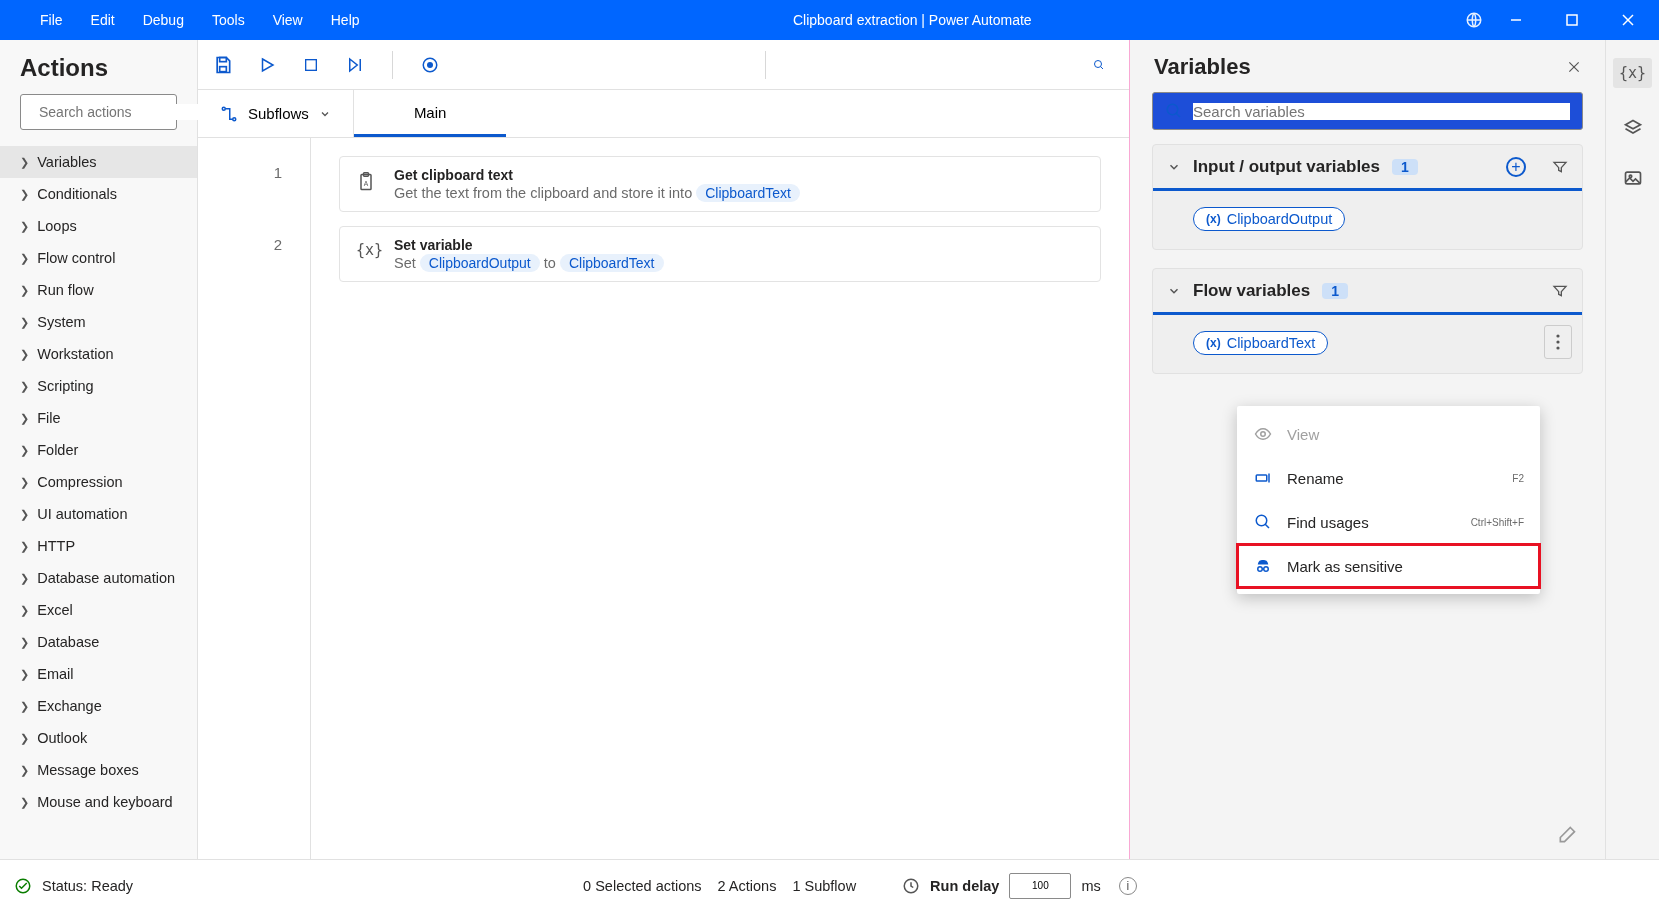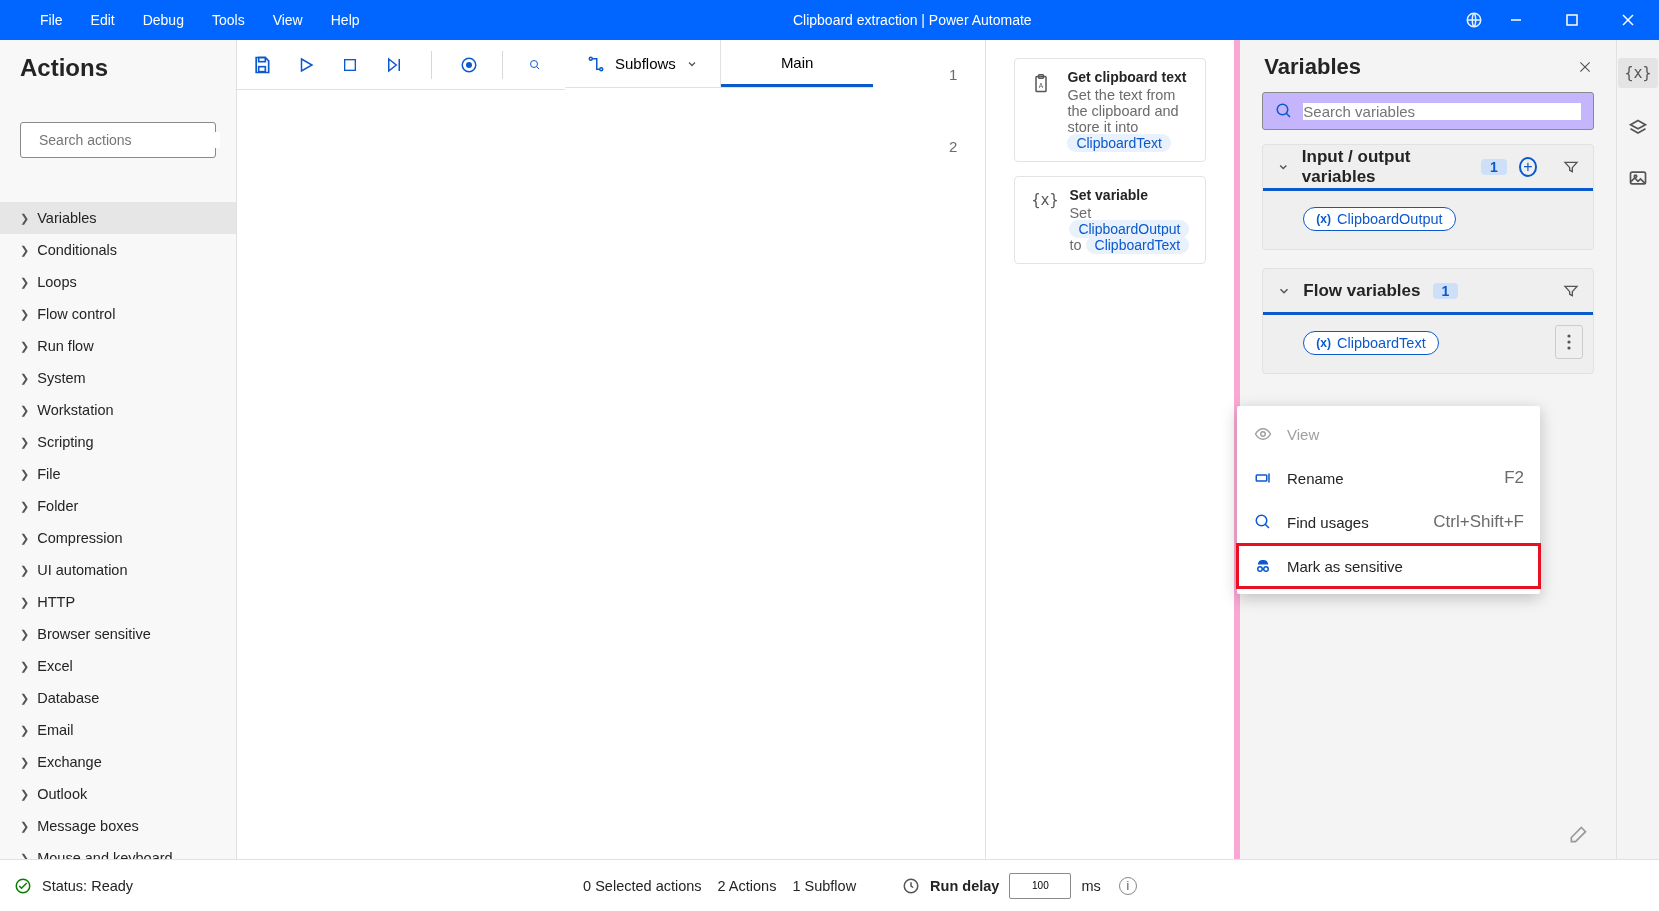--- a/index.html
+++ b/index.html
@@ -11,31 +11,31 @@
 .titlebar .menus span { cursor: pointer; }
 .titlebar .title { flex: 1; text-align: center; }
 .titlebar .right { display: flex; align-items: center; gap: 10px; padding-right: 8px; }
 .titlebar .right .env { display: flex; align-items: center; gap: 6px; opacity: 0.9; }
 .titlebar .right .winbtn { width: 46px; height: 40px; display: flex; align-items: center; justify-content: center; cursor: pointer; }
 
 
 .app-body { flex: 1; display: flex; min-height: 0; }
 
 
-.actions-panel { width: 237px; border-right: 1px solid #e1e1e1; background: #f8f8f8; display: flex; flex-direction: column; gap: 28px; }
+.actions-panel { width: 198px; border-right: 1px solid #e1e1e1; background: #f8f8f8; display: flex; flex-direction: column; }
 .actions-panel h2 { font-size: 24px; font-weight: 600; padding: 14px 20px 12px; color: #252424; }
 .actions-panel .search { margin: 0 20px 10px; height: 36px; border: 1px solid #8a8a8a; border-radius: 3px; background: #fff; display: flex; align-items: center; padding: 0 10px; gap: 8px; }
 .actions-panel .search input { border: none; outline: none; flex: 1; font-size: 14px; color: #555; }
 .actions-panel .tree { overflow-y: auto; flex: 1; padding-top: 6px; }
 .tree-item { display: flex; align-items: center; height: 32px; padding-left: 20px; font-size: 14.5px; color: #252424; cursor: pointer; gap: 8px; }
 .tree-item.active { background: #e6e6e6; }
 .tree-item .chev { color: #555; font-size: 11px; }
 
 
-.center { flex: 1; display: flex; border-right: 6px solid #f9a8d4; }
+.center { flex: 1; display: flex; flex-direction: column; border-right: 1px solid #f9a8d4; }
 .toolbar { height: 50px; border-bottom: 1px solid #e1e1e1; display: flex; align-items: center; padding: 0 14px; gap: 22px; }
 .toolbar .btn { width: 22px; height: 22px; display: flex; align-items: center; justify-content: center; color: #0C59CD; cursor: pointer; }
 .toolbar .sep { width: 1px; height: 28px; background: #d8d8d8; margin: 0 4px;}
 .toolbar .search-btn { margin-left: auto; padding-right: 10px; font-size: 18px; }
 .subflows-bar { height: 48px; border-bottom: 1px solid #e1e1e1; display: flex; align-items: stretch; }
 .subflows-btn { display: flex; align-items: center; padding: 0 22px; gap: 10px; font-size: 15px; border-right: 1px solid #e1e1e1; cursor: pointer; }
 .tab { display: flex; align-items: center; padding: 0 60px; font-size: 15px; border-bottom: 3px solid #0C59CD; cursor: pointer; }
 .flow-area { flex: 1; display: flex; }
 .gutter { width: 112px; padding-top: 18px; text-align: right; font-size: 15px; color: #6b6b6b; }
 .gutter div { height: 72px; padding-right: 28px; padding-top: 8px; }
@@ -44,41 +44,41 @@
 .step .icon { width: 22px; color: #555; font-size: 18px; padding-top: 4px; }
 .step .body .name { font-weight: 600; font-size: 14px; color: #252424; }
 .step .body .desc { font-size: 14.5px; color: #6b6b6b; margin-top: 2px; }
 .chip { background: #E8F1FC; color: #0C59CD; padding: 1px 9px; border-radius: 11px; font-size: 14px; }
 
 
 .vars-panel { width: 475px; background: #f4f4f4; display: flex; flex-direction: column; padding-top: 14px; }
 .vars-panel .hdr { display: flex; align-items: center; padding: 0 24px 12px; }
 .vars-panel .hdr h2 { font-size: 22px; font-weight: 600; color: #252424; }
 .vars-panel .hdr .close { margin-left: auto; color: #555; cursor: pointer; font-size: 16px; }
-.vars-panel .search { margin: 0 22px 14px; height: 38px; border: 1px solid #8a8a8a; border-radius: 3px; background: #c4b5fd; display: flex; align-items: center; padding: 0 12px; gap: 10px; }
+.vars-panel .search { margin: 0 22px 14px; height: 38px; border: 1px solid #8a8a8a; border-radius: 3px; background: #1d4ed8; display: flex; align-items: center; padding: 0 12px; gap: 10px; }
 .vars-panel .search input { border: none; outline: none; flex: 1; font-size: 15px; }
 .var-section { margin: 0 22px 18px; background: #efefef; border: 1px solid #e1e1e1; border-radius: 4px; }
 .var-section .sec-hdr { height: 46px; display: flex; align-items: center; padding: 0 14px; gap: 12px; border-bottom: 3px solid #0C59CD; justify-content: flex-end; }
 .var-section .sec-hdr .title { font-size: 17px; font-weight: 600; color: #252424; }
 .var-section .sec-hdr .count { background: #cde0f8; color: #0C59CD; padding: 0 9px; border-radius: 4px; font-size: 14px; font-weight: 600; }
 .var-section .sec-hdr .plus { margin-left: auto; color: #0C59CD; font-size: 20px; border: 2px solid #0C59CD; border-radius: 50%; width: 20px; height: 20px; display: flex; align-items: center; justify-content: center; cursor: pointer; }
 .var-section .sec-hdr .filter { color: #555; margin-left: 14px; cursor: pointer; }
 .var-section .body { padding: 16px 40px 18px; position: relative; }
 .var-chip { display: inline-flex; align-items: center; background: #fff; border: 1px solid #0C59CD; color: #0C59CD; padding: 3px 12px; border-radius: 14px; font-size: 14.5px; gap: 6px; }
 .var-chip .vx { color: #0C59CD; font-weight: 600; font-size: 12px; }
 .more-btn { margin-left: auto; border: 1px solid #ccc; border-radius: 3px; width: 28px; height: 34px; display: flex; align-items: center; justify-content: center; color: #555; cursor: pointer; position:absolute; right:10px; top:10px;}
 .flex-row { display:flex; align-items:center;}
 
 
 .ctx-menu { position: absolute; left: 1237px; top: 406px; width: 303px; background: #fff; box-shadow: 0 4px 16px rgba(0,0,0,0.22); border-radius: 2px; padding: 6px 0; z-index: 50; }
 .ctx-item { height: 44px; display: flex; align-items: center; padding: 0 16px; gap: 14px; font-size: 15px; color: #252424; cursor: pointer; }
 .ctx-item .icon { width: 20px; color: #0C59CD; font-size: 16px; display:flex; justify-content:center;}
 .ctx-item.disabled { color: #a0a0a0; }
 .ctx-item.disabled .icon { color: #a0a0a0; }
-.ctx-item .shortcut { margin-left: auto; color: #6b6b6b; font-size: 17px; }
+.ctx-item .shortcut { margin-left: auto; color: #6b6b6b; font-size: 10px; }
 .ctx-item.highlighted { outline: 3px solid #e81123; outline-offset: -2px; padding-left: 16px; }
 
 
 .right-rail { width: 54px; border-left: 1px solid #e1e1e1; background: #f4f4f4; display: flex; flex-direction: column; align-items: center; padding-top: 18px; gap: 30px; }
 .right-rail .ritem { color: #555; font-size: 18px; cursor: pointer; }
 .right-rail .ritem.active { background: #e4e4e4; padding: 6px; border-radius: 3px;}
 
 
 .statusbar { height: 52px; border-top: 1px solid #e1e1e1; display: flex; align-items: center; padding: 0 14px; font-size: 14.5px; color: #252424; gap: 10px; }
 .statusbar .ok { color: #0a7d00; font-size: 17px; }
@@ -187,21 +187,21 @@
         <div class="tree-item">
           <span class="chev">❯</span>
           <span>UI automation</span>
         </div>
         <div class="tree-item">
           <span class="chev">❯</span>
           <span>HTTP</span>
         </div>
         <div class="tree-item">
           <span class="chev">❯</span>
-          <span>Browser sensitive</span>
+          <span>Database automation</span>
         </div>
         <div class="tree-item">
           <span class="chev">❯</span>
           <span>Excel</span>
         </div>
         <div class="tree-item">
           <span class="chev">❯</span>
           <span>Database</span>
         </div>
         <div class="tree-item">

